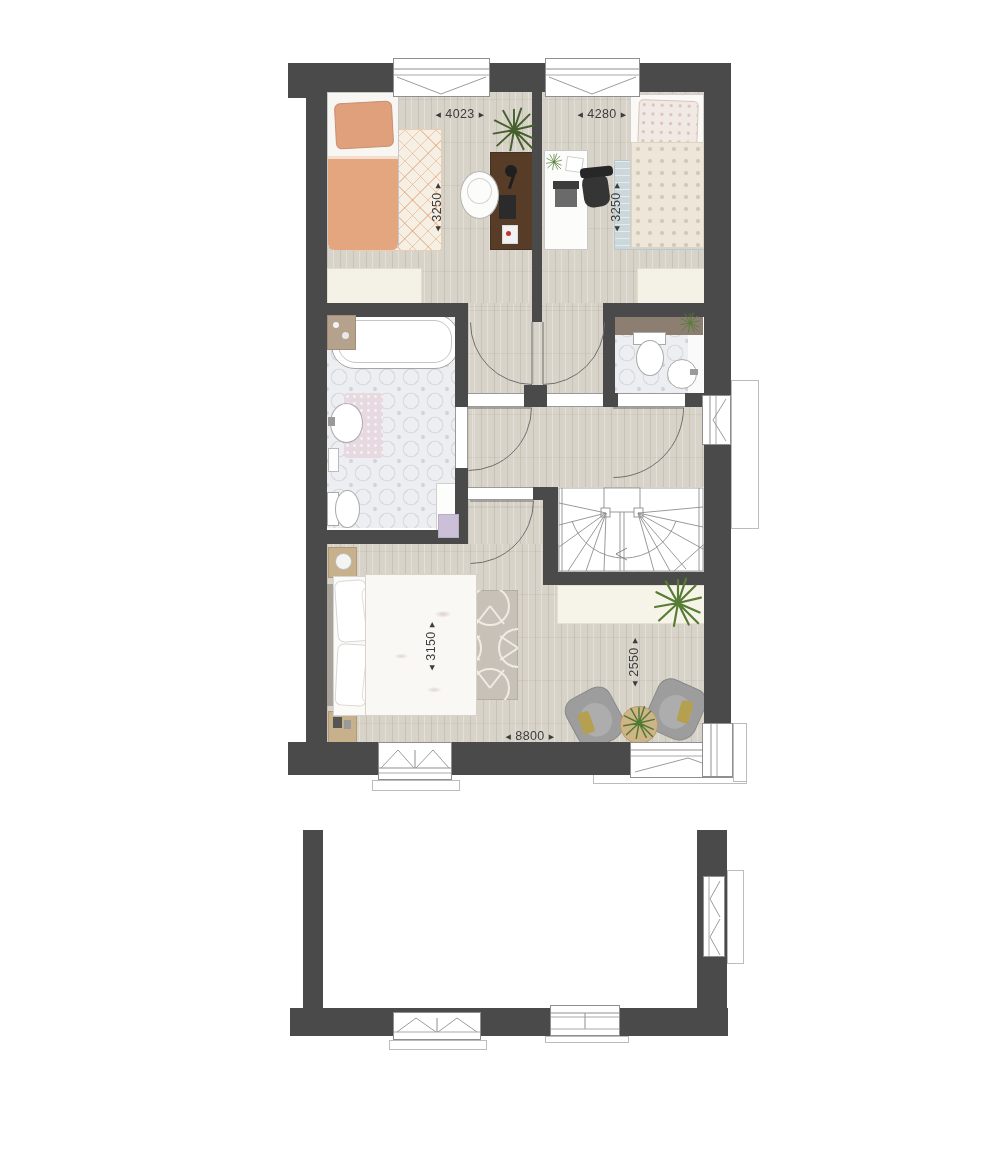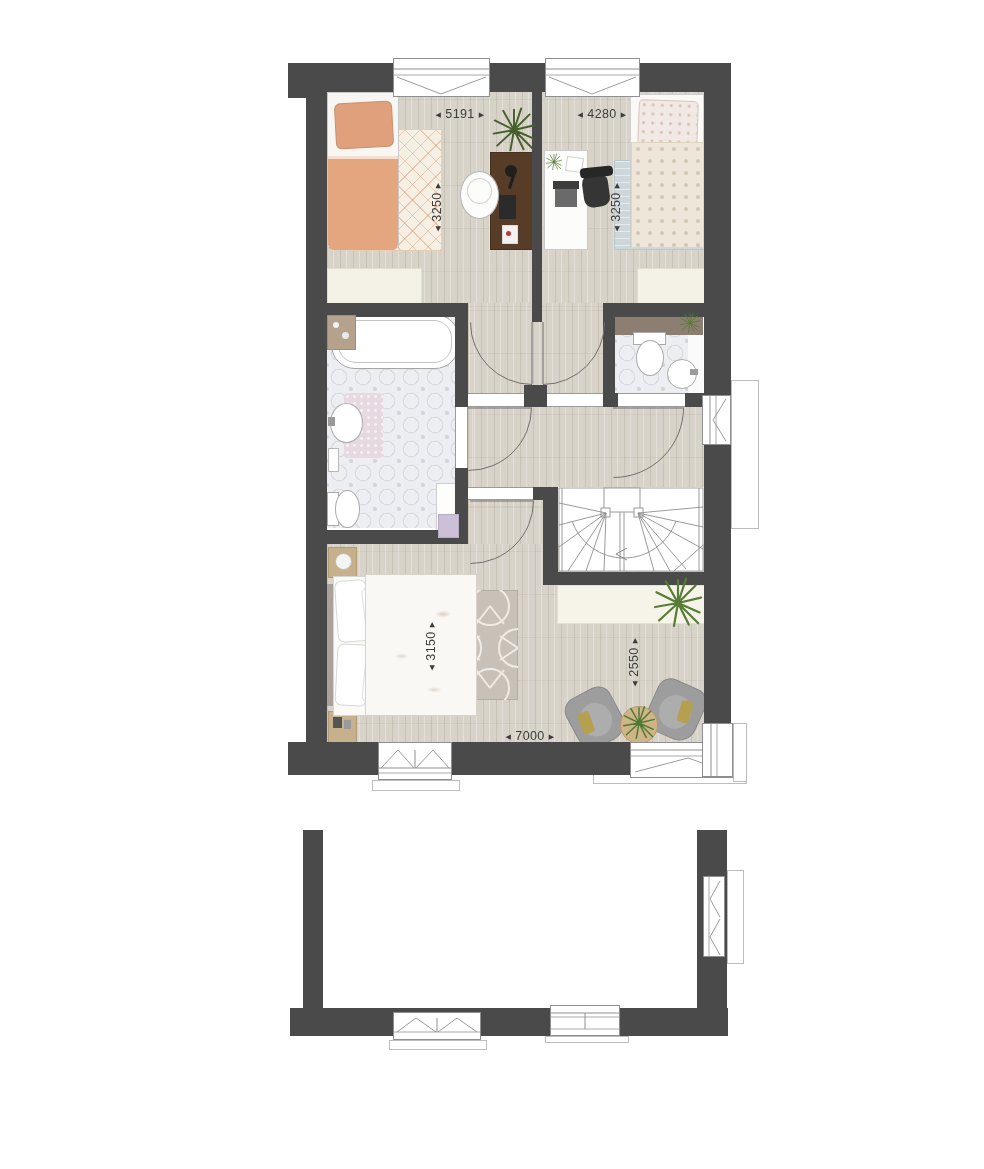--- a/index.html
+++ b/index.html
@@ -290,21 +290,21 @@
       <div class="crc" style="position:absolute;left:9px;top:12px;width:32px;height:34px;background:#adadad"></div>
       <div style="position:absolute;left:28px;top:14px;width:12px;height:22px;background:var(--cushion_olive);border-radius:3px;transform:rotate(-8deg)"></div>
     </div>
     <div class="fx crc" style="left:620px;top:706px;width:36px;height:36px;background:#cfb487;border:1px solid #b89b6d"></div>
     <svg class="fx" style="left:621px;top:705px;color:#4e7a33;z-index:4" width="36" height="36" viewBox="0 0 40 40">
         <use href="#pl"></use>
       </svg>
 
     <div class="dim h" style="left:415px;top:106px;width:90px;height:16px">
       <span class="ar">◀</span>
-      <span class="val">5191</span>
+      <span class="val">4023</span>
       <span class="ar">▶</span>
     </div>
     <div class="dim h" style="left:557px;top:106px;width:90px;height:16px">
       <span class="ar">◀</span>
       <span class="val">4280</span>
       <span class="ar">▶</span>
     </div>
     <div class="dim v" style="left:391px;top:199px;width:92px;height:16px">
       <span class="ar">◀</span>
       <span class="val">3250</span>
@@ -320,21 +320,21 @@
       <span class="val">3150</span>
       <span class="ar">▶</span>
     </div>
     <div class="dim v" style="left:588px;top:654px;width:92px;height:16px">
       <span class="ar">◀</span>
       <span class="val">2550</span>
       <span class="ar">▶</span>
     </div>
     <div class="dim h" style="left:485px;top:728px;width:90px;height:16px">
       <span class="ar">◀</span>
-      <span class="val">7000</span>
+      <span class="val">8800</span>
       <span class="ar">▶</span>
     </div>
   </div>
 
   <div>
     <div class="wall" style="left:303px;top:830px;width:20px;height:198px"></div>
     <div class="wall" style="left:290px;top:1008px;width:438px;height:28px"></div>
     <div class="wall" style="left:697px;top:830px;width:30px;height:198px"></div>
     <svg class="win" style="left:393px;top:1012px" width="88" height="28">
       <rect x="0.5" y="0.5" width="87" height="27" fill="#fff" stroke="#8f8f8f"></rect>

